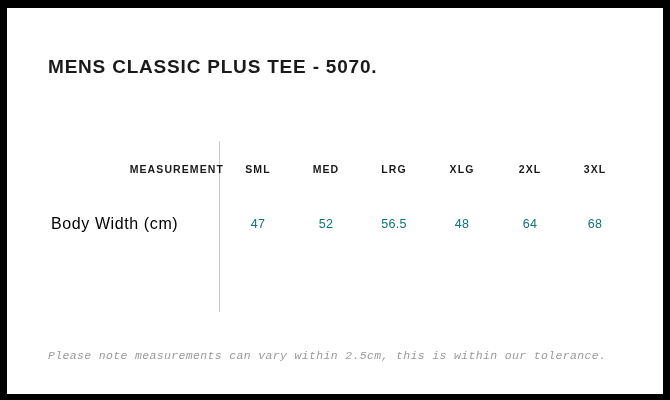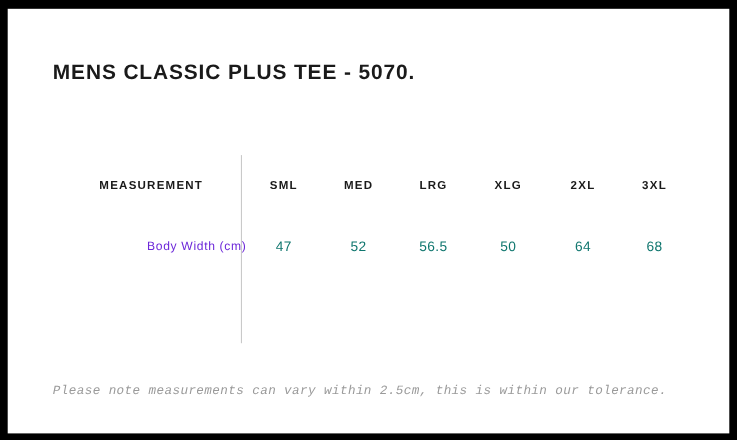--- a/index.html
+++ b/index.html
@@ -51,35 +51,35 @@
   }
   .hdr-row th {
     height: 62px;
     font-size: 10.5px;
     font-weight: bold;
     letter-spacing: 1.1px;
     color: #1a1a1a;
     padding-bottom: 4px;
   }
   .hdr-row th.label-col {
-    text-align: center;
+    text-align: right;
     padding-left: 3px;
   }
   .data-row td {
     height: 47px;
     font-size: 12.5px;
     color: #0f766e;
     text-align: center;
     letter-spacing: 0.3px;
   }
   .data-row td.label-col {
-    text-align: right;
+    text-align: left;
     padding-left: 3px;
-    color: #6d28d9;
-    font-size: 11px;
+    color: #000000;
+    font-size: 16px;
     letter-spacing: 0.6px;
   }
   
   .divider {
     position: absolute;
     left: 212px;
     top: 133px;
     width: 1px;
     height: 171px;
     background: #c9c9c9;
@@ -126,21 +126,21 @@
           <th>2XL</th>
           <th>3XL</th>
         </tr>
       </thead>
       <tbody>
         <tr class="data-row">
           <td class="label-col">Body Width (cm)</td>
           <td>47</td>
           <td>52</td>
           <td>56.5</td>
-          <td>50</td>
+          <td>48</td>
           <td>64</td>
           <td>68</td>
         </tr>
       </tbody>
     </table>
   </div>
 
   <div class="footnote">Please note measurements can vary within 2.5cm, this is within our tolerance.</div>
 
 </div>

